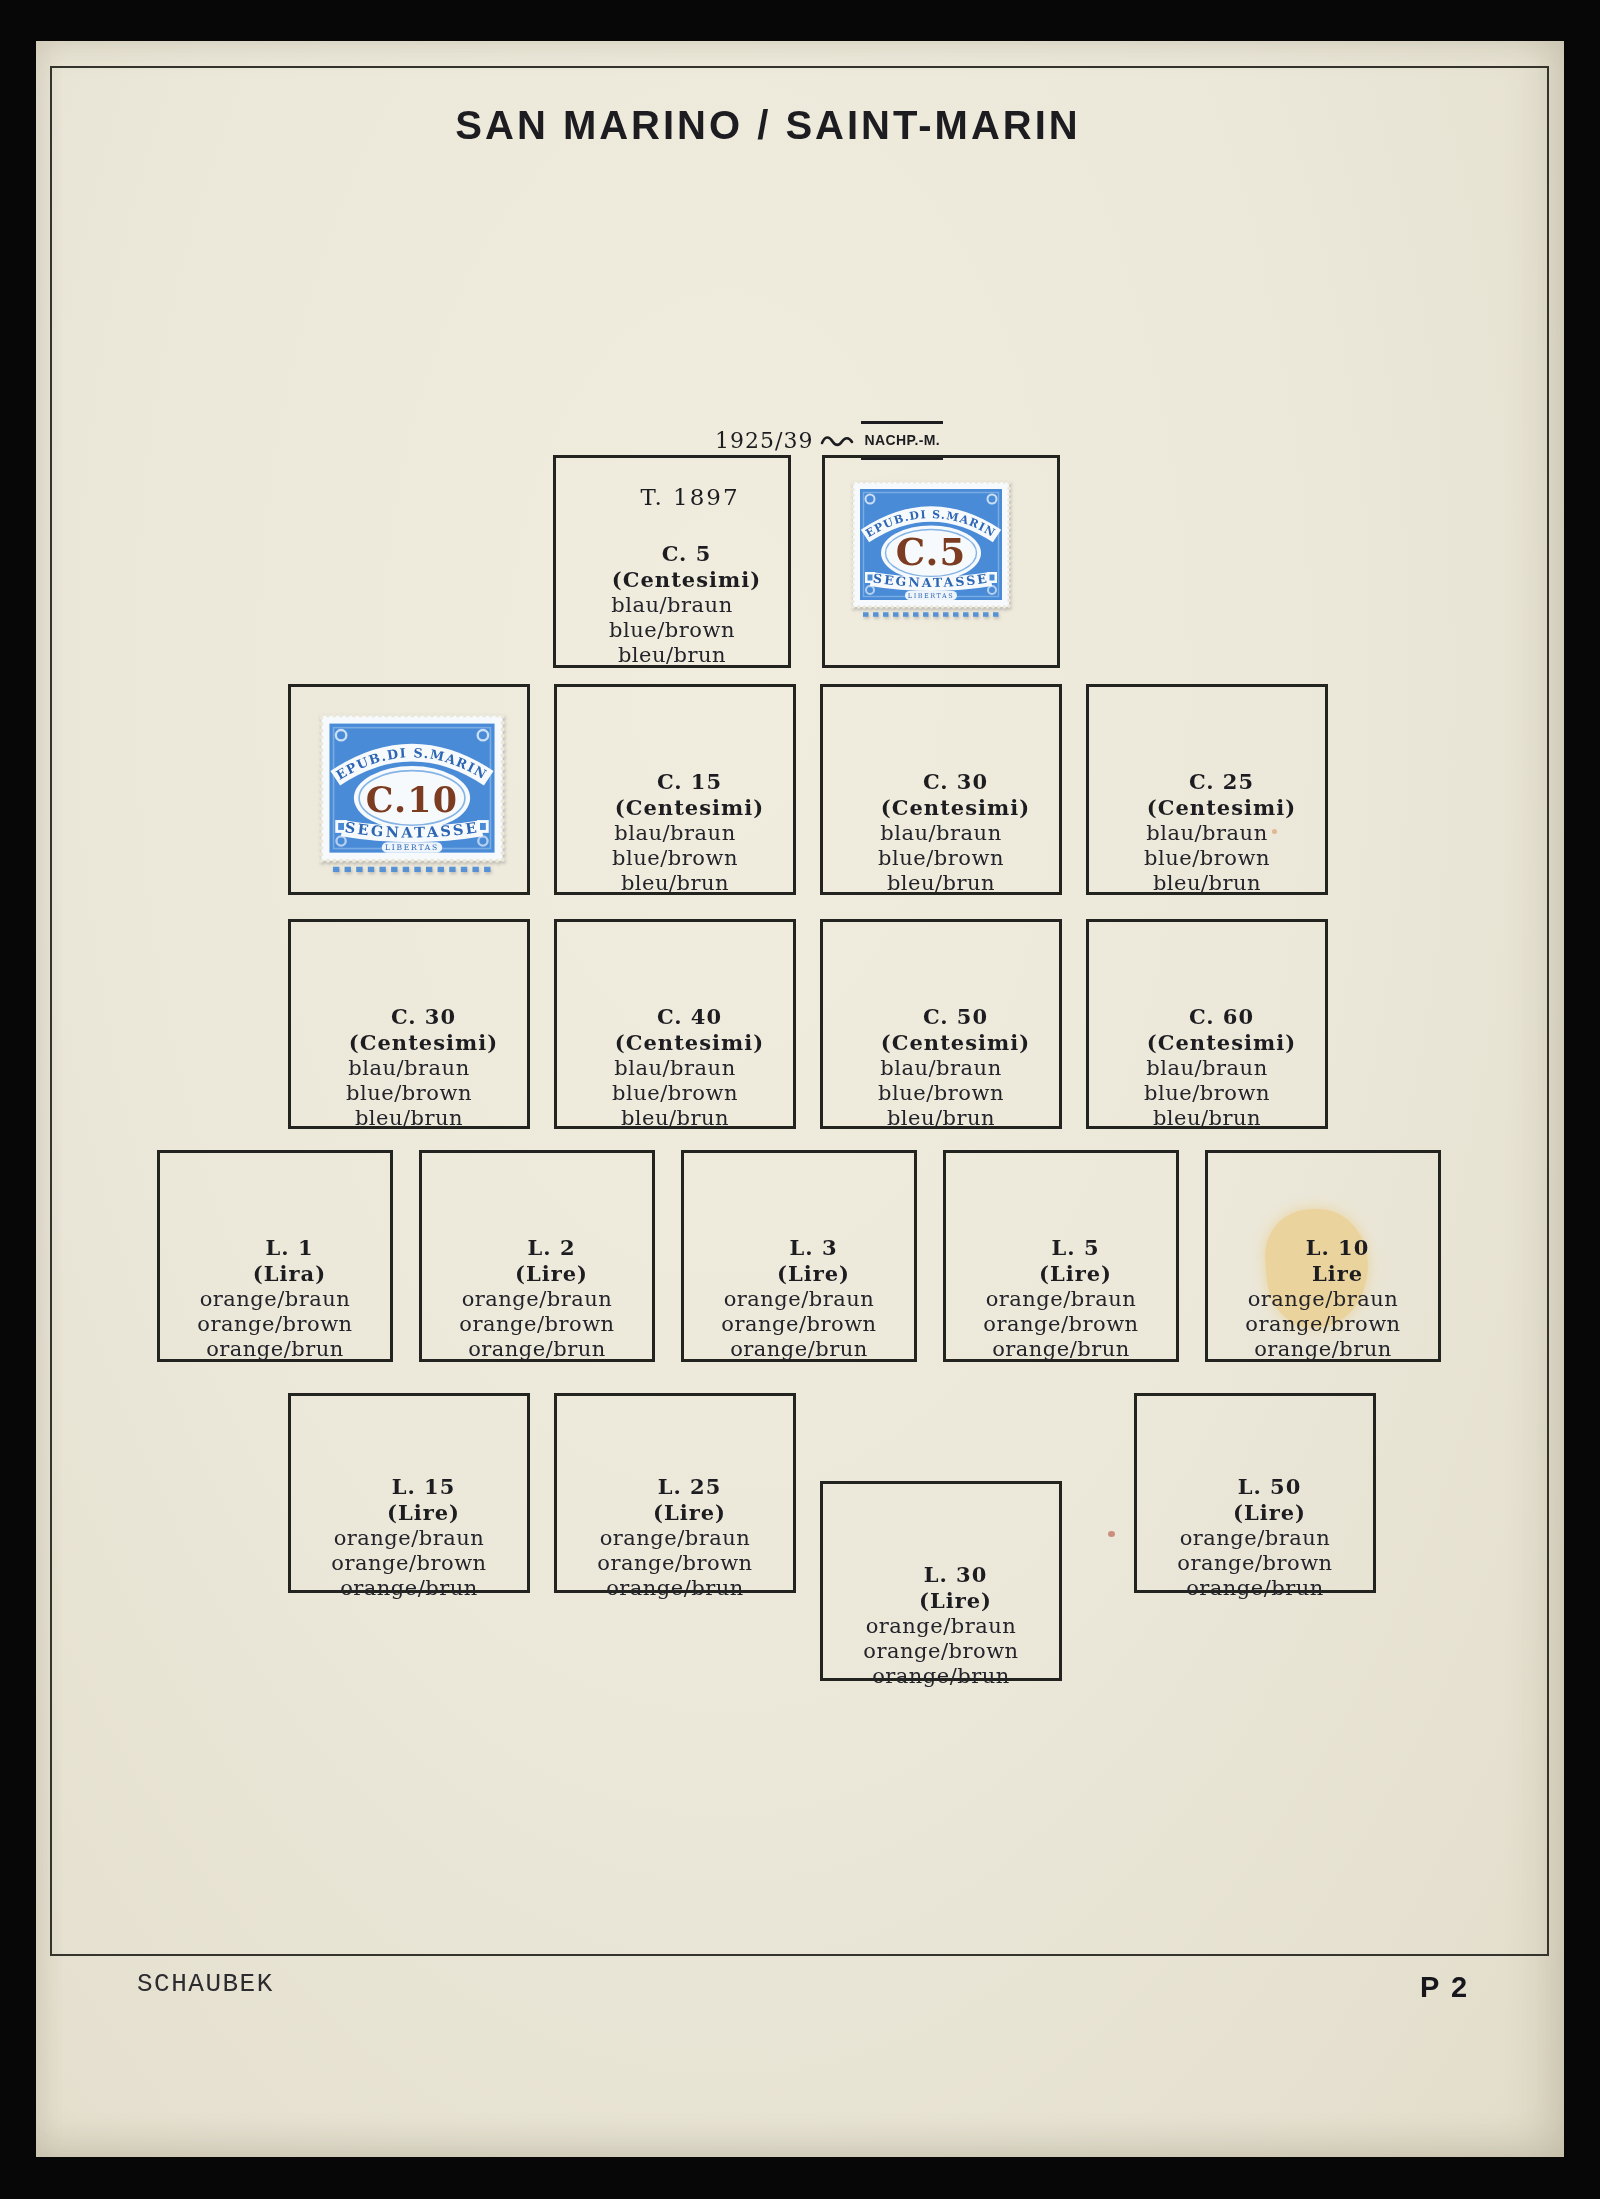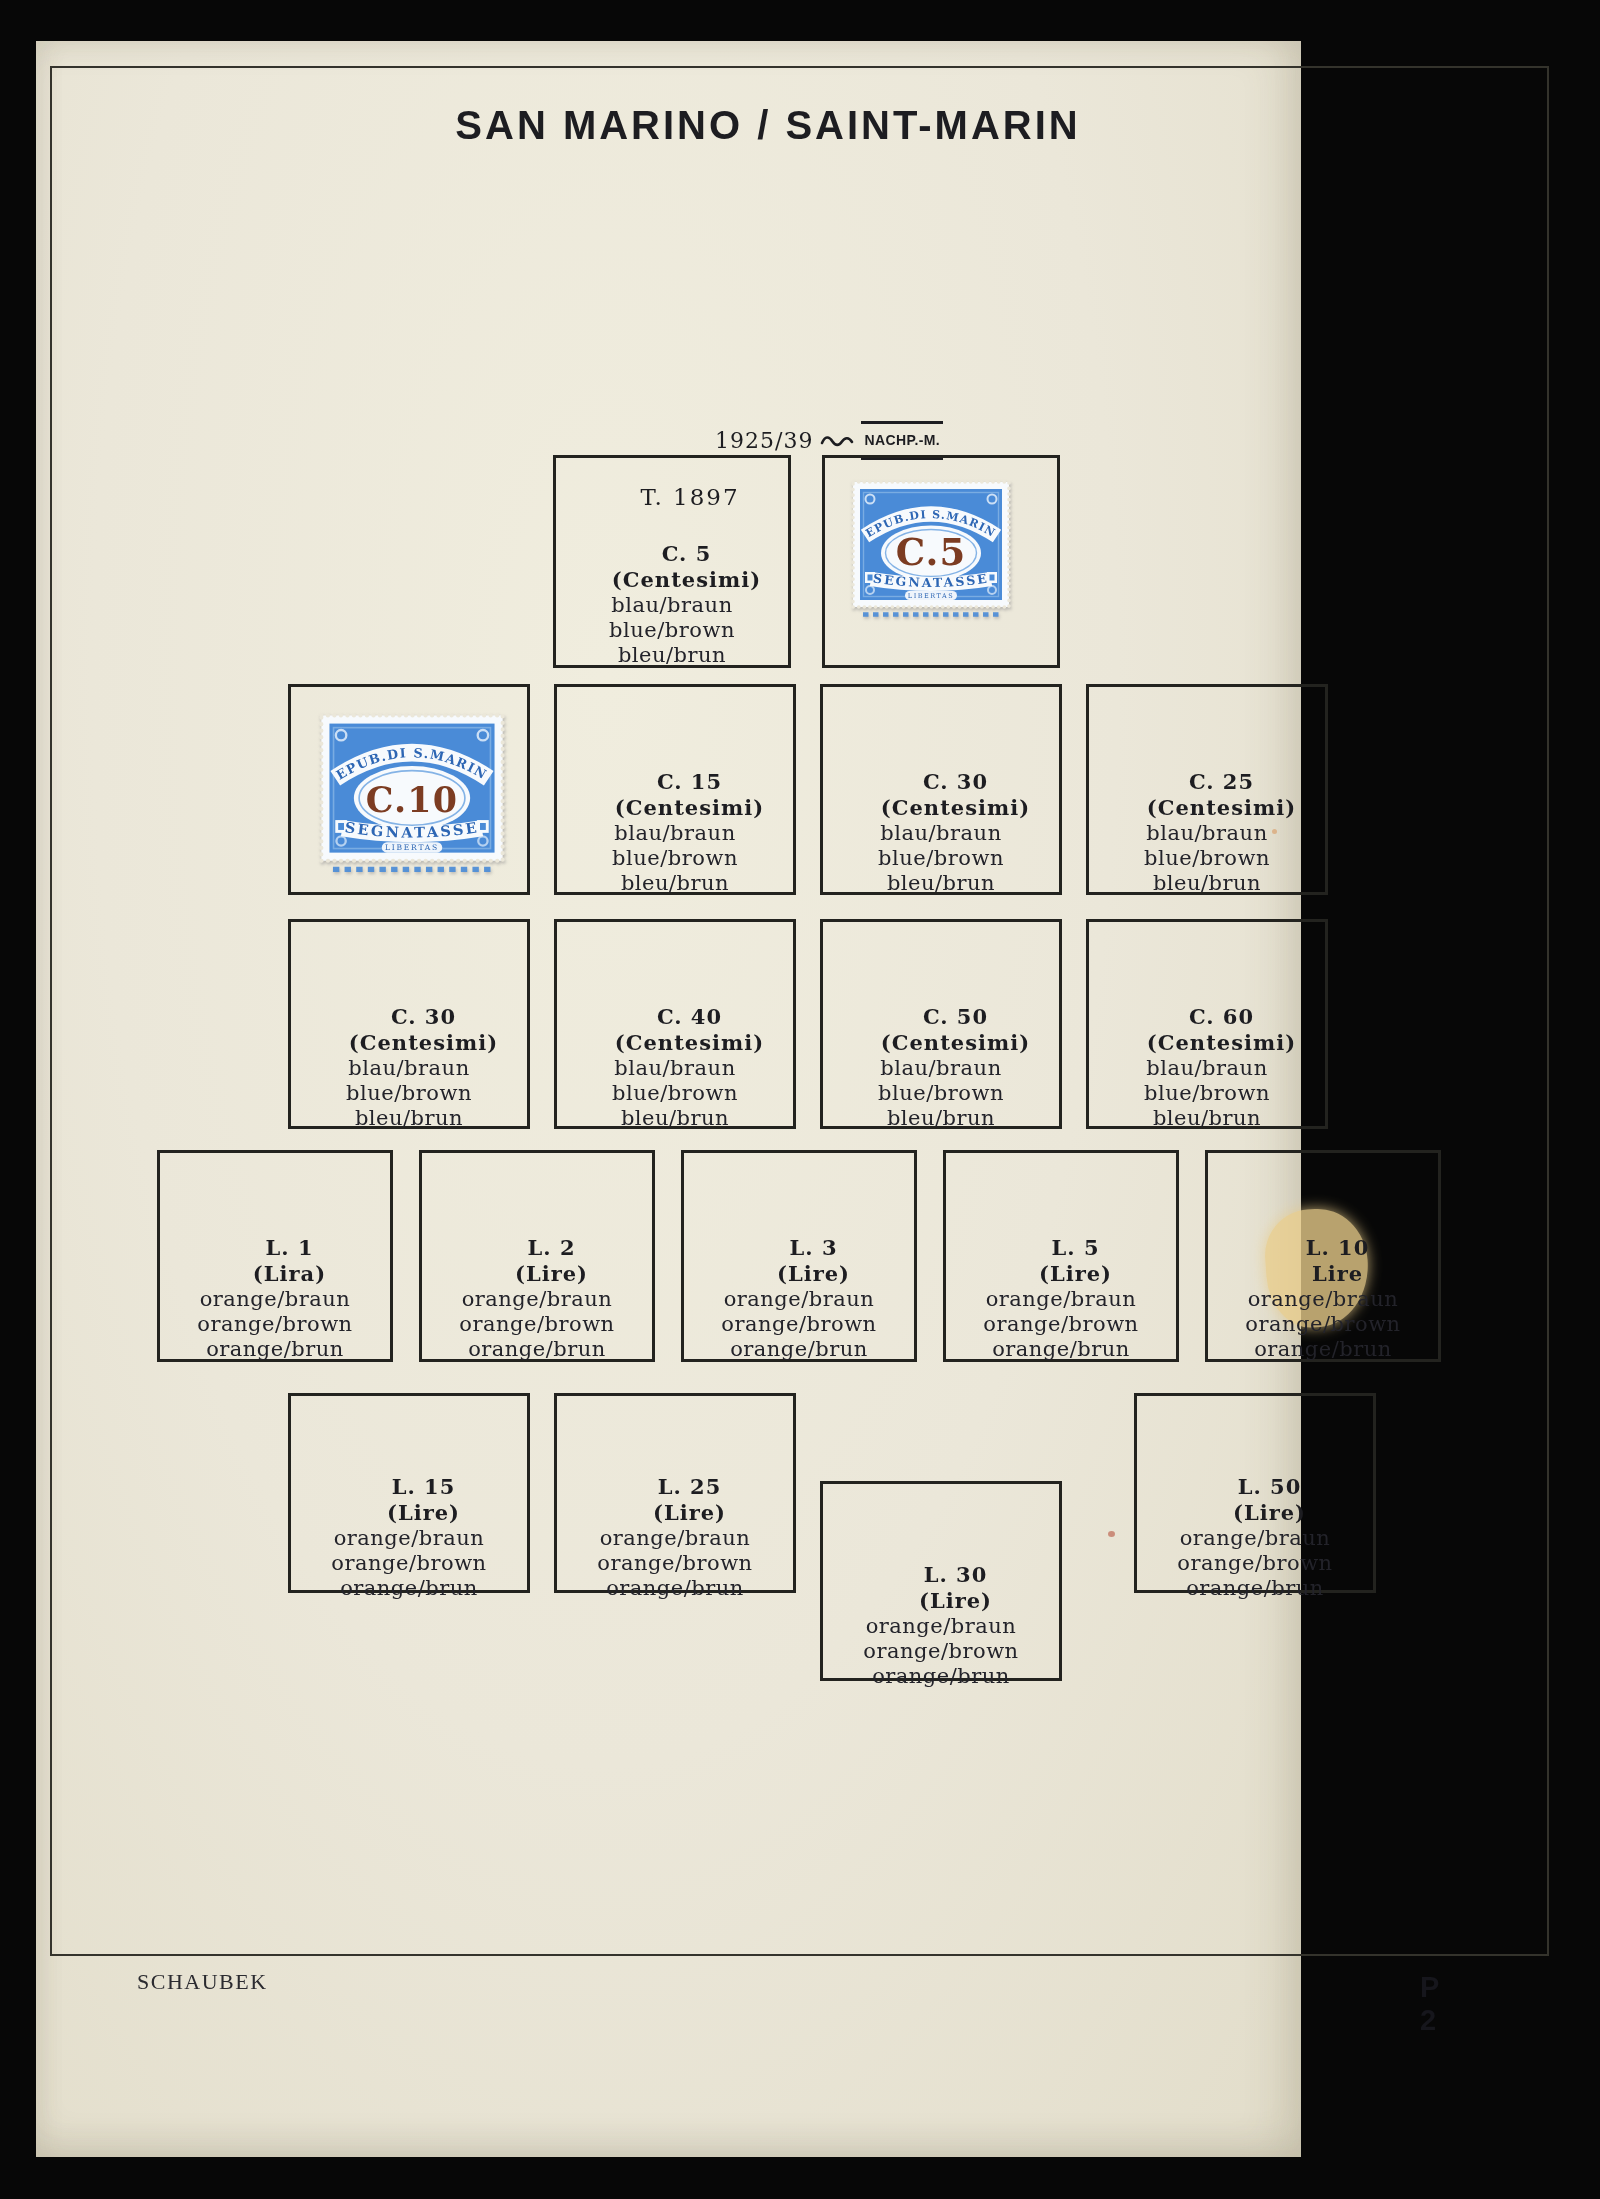--- a/index.html
+++ b/index.html
@@ -1,20 +1,20 @@
 <!DOCTYPE html>
 <html style="--paper: #ebe7d9; --scan-edge: #070707; --ink: #1d1d21; --box-border: #23231f; --stamp-blue: #4a8bd7; --stamp-blue-deep: #2d66b4; --stamp-paper: #f7fafd; --numeral-brown: #7c3c22; --stain: #eace8c;"><head>
 <meta charset="utf-8">
 <style>
   html,body{margin:0;padding:0;}
   body{background:var(--scan-edge,#070707);}
   .canvas{position:relative;width:1600px;height:2199px;overflow:hidden;
           background:var(--scan-edge,#070707);
           font-family:"DejaVu Serif",serif;color:var(--ink,#1d1d21);}
-  .page{position:absolute;left:36px;top:41px;width:1265px;height:2116px;
+  .page{position:absolute;left:36px;top:41px;width:1528px;height:2116px;
         background:radial-gradient(ellipse at 45% 30%, #f0edde 0%, var(--paper,#ebe7d9) 52%, #e2ddca 100%);
         box-shadow:inset -22px 0 38px rgba(90,80,50,.12), inset 0 -18px 32px rgba(90,80,50,.09), inset 10px 5px 22px rgba(90,80,50,.05);}
   .frame{position:absolute;left:14px;top:25px;width:1495px;height:1886px;
          border:2px solid #34332c;}
   .title{position:absolute;left:0;top:62px;width:1464px;margin:0;text-align:center;
          font-family:"Liberation Sans",sans-serif;font-weight:bold;
          font-size:40px;letter-spacing:3px;color:var(--ink,#1d1d21);}
   .series-header{position:absolute;left:679px;top:380px;display:flex;align-items:center;gap:7px;}
   .series-years{font-size:22px;letter-spacing:1px;}
   .wave-icon{display:block;}
@@ -25,22 +25,22 @@
   .box-note{position:absolute;left:0;right:0;top:26px;text-align:center;
             font-size:23px;letter-spacing:2px;padding-left:36px;}
   .box-text{position:absolute;left:0;right:0;top:40%;text-align:center;z-index:2;}
   .box-value{font-weight:bold;font-size:21px;line-height:26px;letter-spacing:1px;padding-left:29px;}
   .box-colorline{font-size:21px;line-height:25px;letter-spacing:.5px;color:#23232a;}
   .stamp-wrap{position:absolute;z-index:2;filter:drop-shadow(1.5px 2.5px 1.5px rgba(60,60,75,.28));}
   .stain{position:absolute;left:58px;top:56px;width:102px;height:118px;z-index:1;
          background:var(--stain,#eace8c);opacity:.78;transform:rotate(-4deg);
          border-radius:48% 52% 55% 45% / 42% 50% 58% 50%;
          box-shadow:0 0 14px var(--stain,#eace8c);}
-  .publisher{position:absolute;left:101px;top:1928px;font-family:Liberation Serif, serif;
-             font-size:22px;letter-spacing:1.5px;color:#2b2b30;}
+  .publisher{position:absolute;left:101px;top:1928px;font-family:Liberation Mono, monospace;
+             font-size:26px;letter-spacing:1.5px;color:#2b2b30;}
   .pagenum{position:absolute;left:1384px;top:1930px;font-family:"Liberation Sans",sans-serif;
            font-weight:bold;font-size:29px;letter-spacing:2px;color:#16161c;}
   .speck{position:absolute;border-radius:50%;}
   .speck-1{left:1072px;top:1490px;width:7px;height:6px;background:#c0705c;opacity:.75;}
   .speck-2{left:1236px;top:788px;width:5px;height:5px;background:#d89a60;opacity:.6;}
 </style>
 </head>
 <body>
 
 <div class="canvas">

